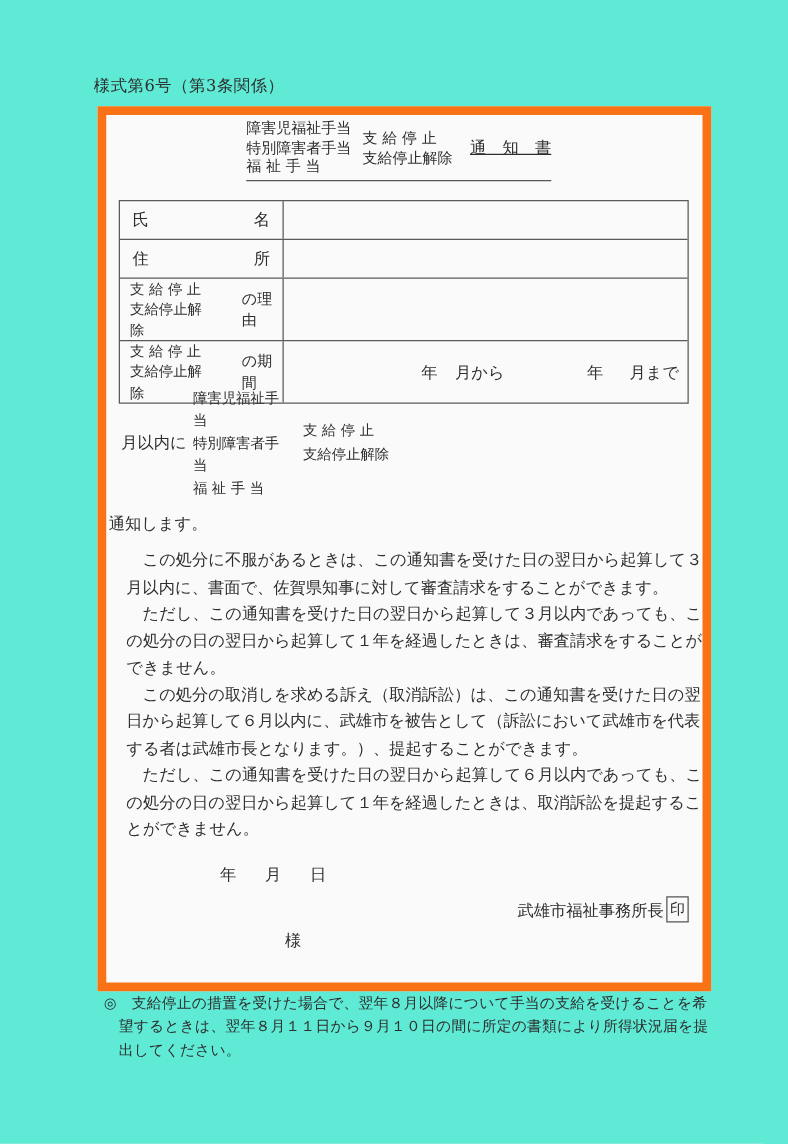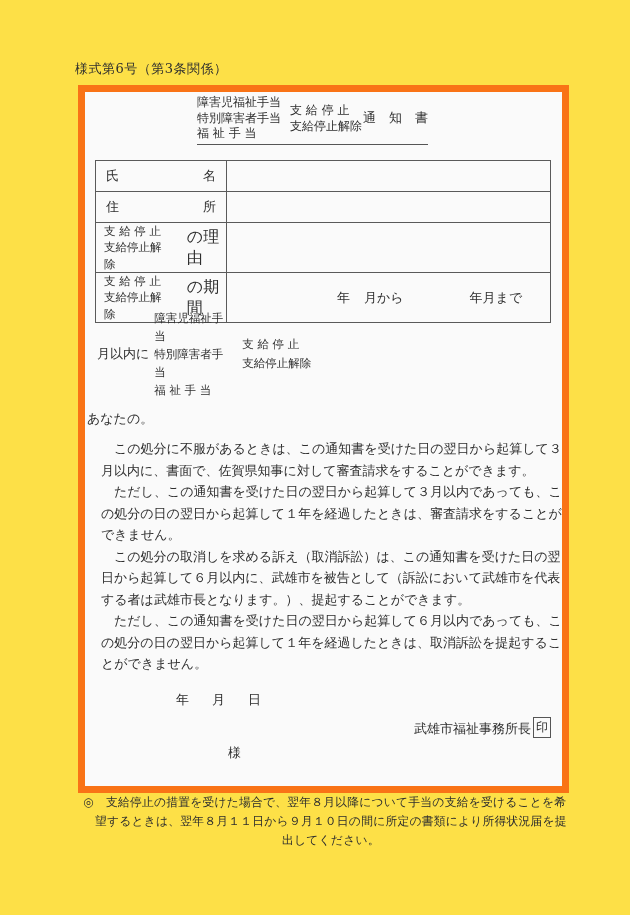--- a/index.html
+++ b/index.html
@@ -3,21 +3,21 @@
 <meta charset="utf-8">
 <style>
   html,body { margin:0; padding:0; }
   body {
     font-family: "DejaVu Serif", "Liberation Serif", serif;
     background:#e8e8e8;
   }
   .page {
     position:relative;
     width:630px; height:915px;
-    background:#fde047;
+    background:#5eead4;
     color:#2e2e2e;
     overflow:hidden;
     margin:0 auto;
   }
   .abs { position:absolute; }
   .lines { white-space:pre-line; }
 
   .form-label { left:75px; top:60px; font-size:13px; letter-spacing:0.5px; }
 
   .doc-box {
@@ -28,43 +28,43 @@
 
   
   .title-block {
     left:112px; top:3px;
     display:flex; align-items:center;
     border-bottom:1px solid #555;
     padding-bottom:2px;
   }
   .title-allowance { width:84px; font-size:12px; line-height:15.5px; }
   .title-status { width:73px; font-size:12px; line-height:16px; margin-left:9px; }
-  .title-suffix { font-size:13px; margin-left:0; }
+  .title-suffix { font-size:13px; margin-left:13px;text-decoration:underline; }
 
   
   .doc-table { left:10px; top:68px; width:454px; border:1px solid #5a5a5a; }
   .t-row { display:flex; border-bottom:1px solid #5a5a5a; }
   .t-row:last-child { border-bottom:none; }
   .t-label {
     width:131px; border-right:1px solid #5a5a5a;
     display:flex; align-items:center; box-sizing:border-box;
     font-size:13px;
   }
   .t-label.pair { justify-content:space-between; padding:0 10px; }
   .t-label.stacked { padding-left:8px; }
   .t-value { flex:1; display:flex; align-items:center; font-size:13px; }
   .r-name, .r-addr { height:30px; }
   .r-reason, .r-period { height:49px; }
   .cell-status { width:74px; font-size:11.5px; line-height:16.5px; }
-  .cell-suffix { font-size:16px; margin-left:23px; }
+  .cell-suffix { font-size:12px; margin-left:23px; }
   .period-part { display:inline-block; }
   .pp-y1 { margin-left:110px; }
   .pp-m1 { margin-left:14px; }
   .pp-y2 { margin-left:66px; }
-  .pp-m2 { }
+  .pp-m2 { margin-left:21px; }
 
   
   .statement {
     left:12px; top:238px; height:48px;
     display:flex; align-items:center;
     font-size:13px;
   }
   .st-allowance { width:80px; font-size:11.5px; line-height:18px; margin-left:5px; }
   .st-middle { margin-left:13px; }
   .st-status { width:73px; font-size:11.5px; line-height:19px; margin-left:8px; }
@@ -79,21 +79,21 @@
   .issuer { left:329px; top:628px; font-size:13px; }
   .seal-box {
     left:448px; top:625px; width:16px; height:19px;
     border:1px solid #555;
     display:flex; align-items:center; justify-content:center;
     font-size:12px;
   }
   .addressee { left:143px; top:652px; font-size:13px; }
 
   
-  .footnote { left:83px; top:793px; font-size:11.8px; line-height:19px; letter-spacing:0.2px;text-align:center; }
+  .footnote { left:83px; top:793px; font-size:11.8px; line-height:19px; letter-spacing:0.2px; }
 </style>
 </head>
 <body>
 
 <div class="page">
 
   <div class="abs form-label">様式第6号（第3条関係）</div>
 
   <div class="abs doc-box">
 
@@ -145,21 +145,21 @@
     </div>
 
     <div class="abs statement">
       <span>月以内に</span>
       <div class="st-allowance jstack lines">障害児福祉手当
 特別障害者手当
 福 祉 手 当</div>
       <div class="st-status jstack lines">支 給 停 止
 支給停止解除</div>
     </div>
-    <div class="abs st-closing">あなたの。</div>
+    <div class="abs st-closing">通知します。</div>
 
     <div class="abs legal lines">　この処分に不服があるときは、この通知書を受けた日の翌日から起算して３
 月以内に、書面で、佐賀県知事に対して審査請求をすることができます。
 　ただし、この通知書を受けた日の翌日から起算して３月以内であっても、こ
 の処分の日の翌日から起算して１年を経過したときは、審査請求をすることが
 できません。
 　この処分の取消しを求める訴え（取消訴訟）は、この通知書を受けた日の翌
 日から起算して６月以内に、武雄市を被告として（訴訟において武雄市を代表
 する者は武雄市長となります。）、提起することができます。
 　ただし、この通知書を受けた日の翌日から起算して６月以内であっても、こ

